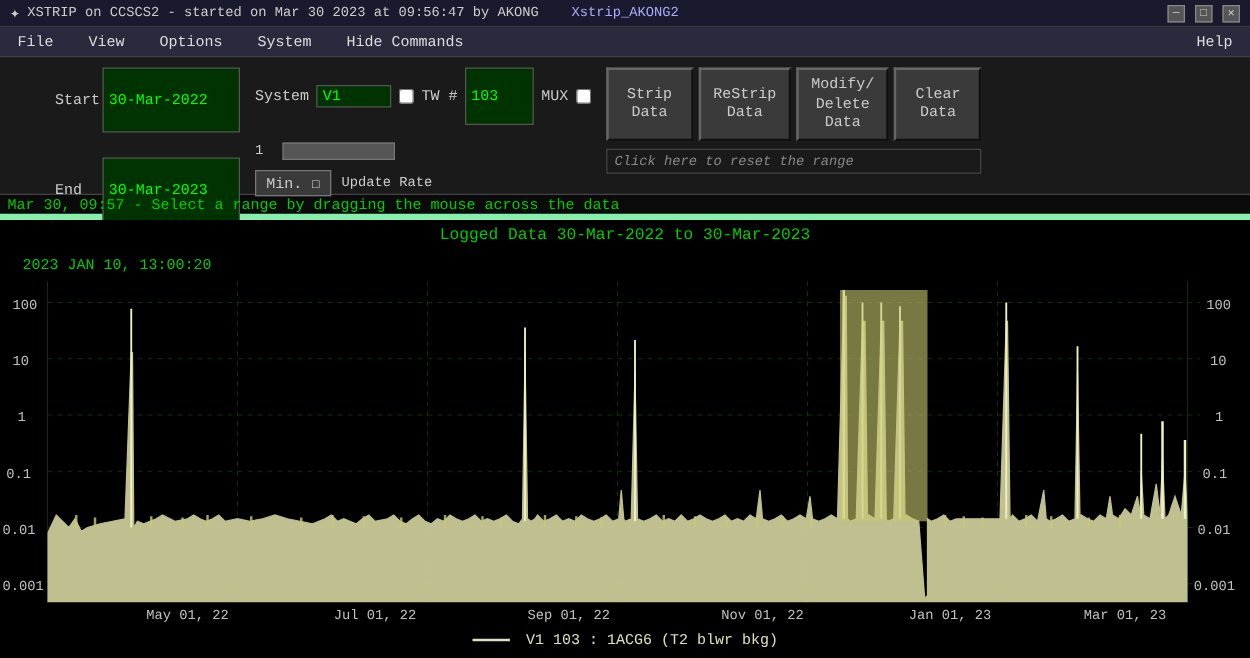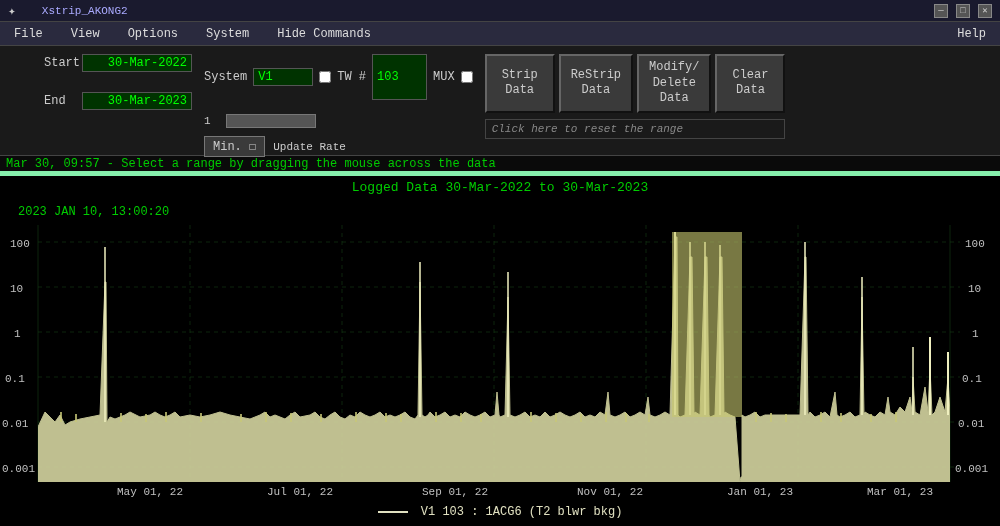--- a/index.html
+++ b/index.html
@@ -91,23 +91,22 @@
       font-size: 12px;
       width: 32px;
       margin-left: 36px;
     }
     .date-input {
       background: #003300;
       color: #00ff00;
       border: 1px solid #555;
       font-family: 'Courier New', monospace;
       font-size: 12px;
-      padding: 1px 4px;
+      padding: 18px 4px;
       width: 110px;
-      text-align: right;
     }
 
     
     .sys-controls {
       display: flex;
       flex-direction: column;
       gap: 4px;
       padding-top: 4px;
       justify-content: center;
     }
@@ -263,20 +262,21 @@
       vertical-align: middle;
       margin-right: 6px;
     }
   </style>
 </head>
 <body>
 
 <div id="titlebar">
   <div class="title-left">
     <span style="font-size:13px;">✦</span>
+    <span>XSTRIP on CCSCS2 - started on Mar 30 2023 at 09:56:47 by AKONG</span>
     <span style="margin-left:20px; color:#aaf;">Xstrip_AKONG2</span>
   </div>
   <div class="win-controls">
     <div class="win-btn">─</div>
     <div class="win-btn">□</div>
     <div class="win-btn">✕</div>
   </div>
 </div>
 
 <div id="menubar">

